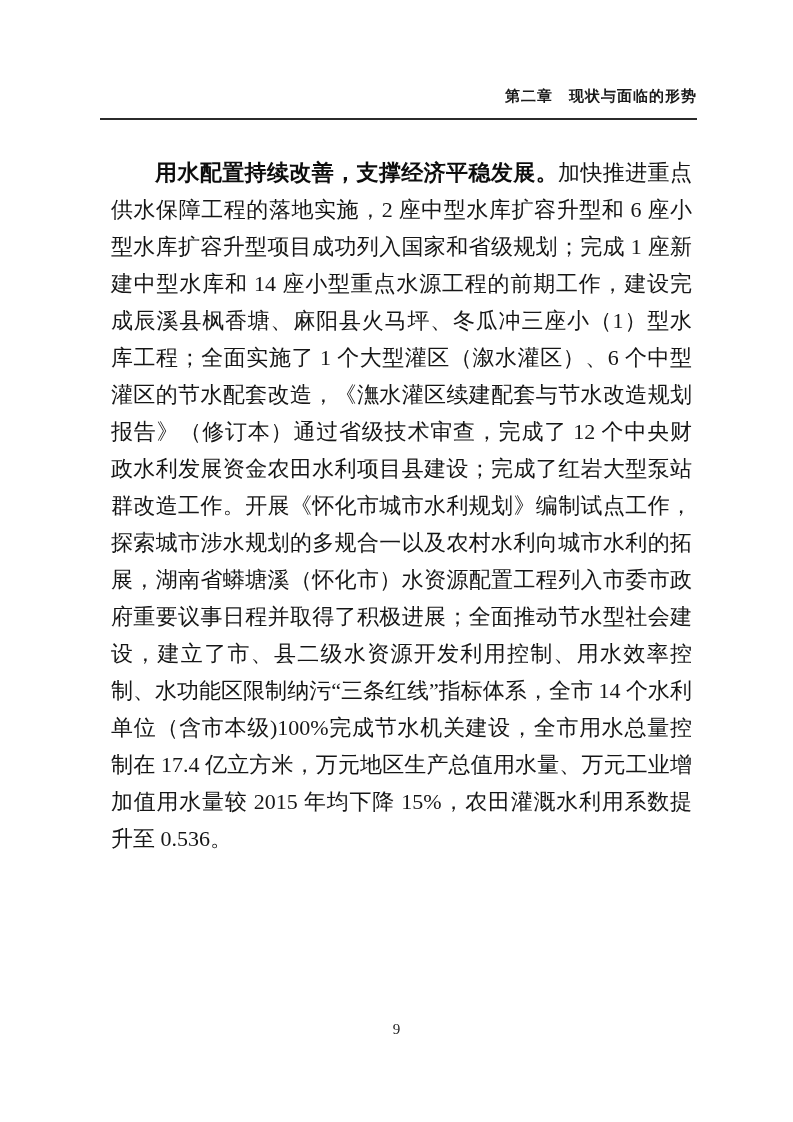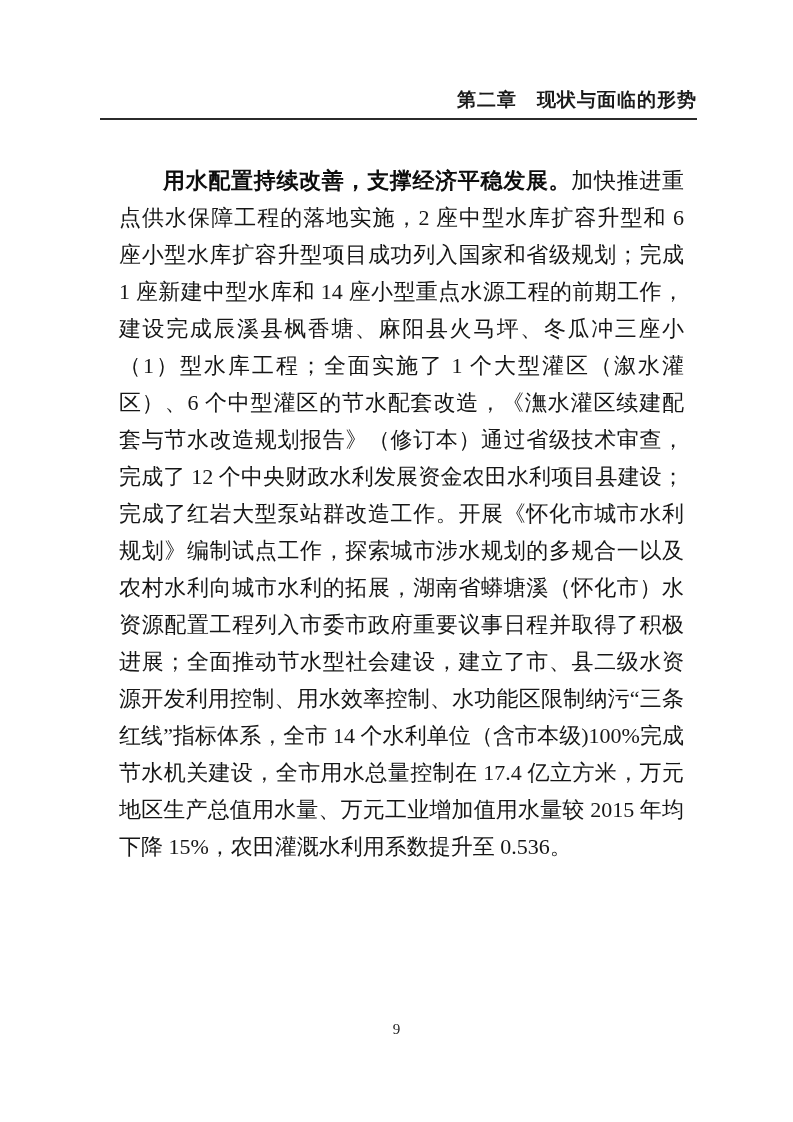--- a/index.html
+++ b/index.html
@@ -16,21 +16,21 @@
     color: #161616;
   }
   .running-head {
     position: absolute;
     top: 87px;
     left: 100px;
     width: 597px;
     text-align: right;
     font-family: "Liberation Sans", "DejaVu Sans", sans-serif;
     font-weight: 700;
-    font-size: 19px;
+    font-size: 15px;
     letter-spacing: 1px;
     color: #1a1a1a;
     white-space: pre;
   }
   .head-rule {
     position: absolute;
     top: 118px;
     left: 100px;
     width: 597px;
     height: 0;
@@ -41,21 +41,21 @@
     top: 146px;
     left: 103px;
     width: 597px;
     font-family: "Liberation Serif", "DejaVu Serif", serif;
     font-size: 22px;
     line-height: 37px;
     text-align: justify;
     color: #161616;
   }
   .body-text p {
-    margin: 16px;
+    margin: 8px;
     text-indent: 2em;
   }
   .lead {
     font-family: "Liberation Sans", "DejaVu Sans", sans-serif;
     font-weight: 700;
     color: #0d0d0d;
   }
   .folio {
     position: absolute;
     top: 1021px;

